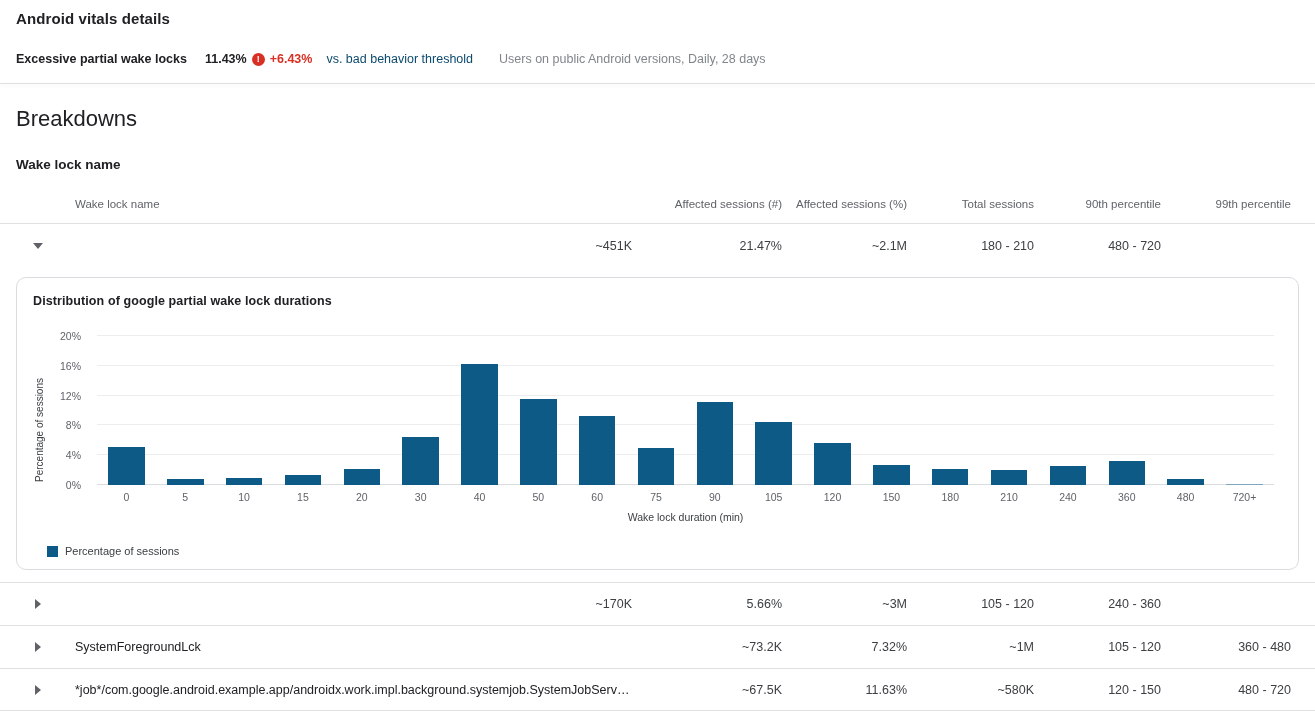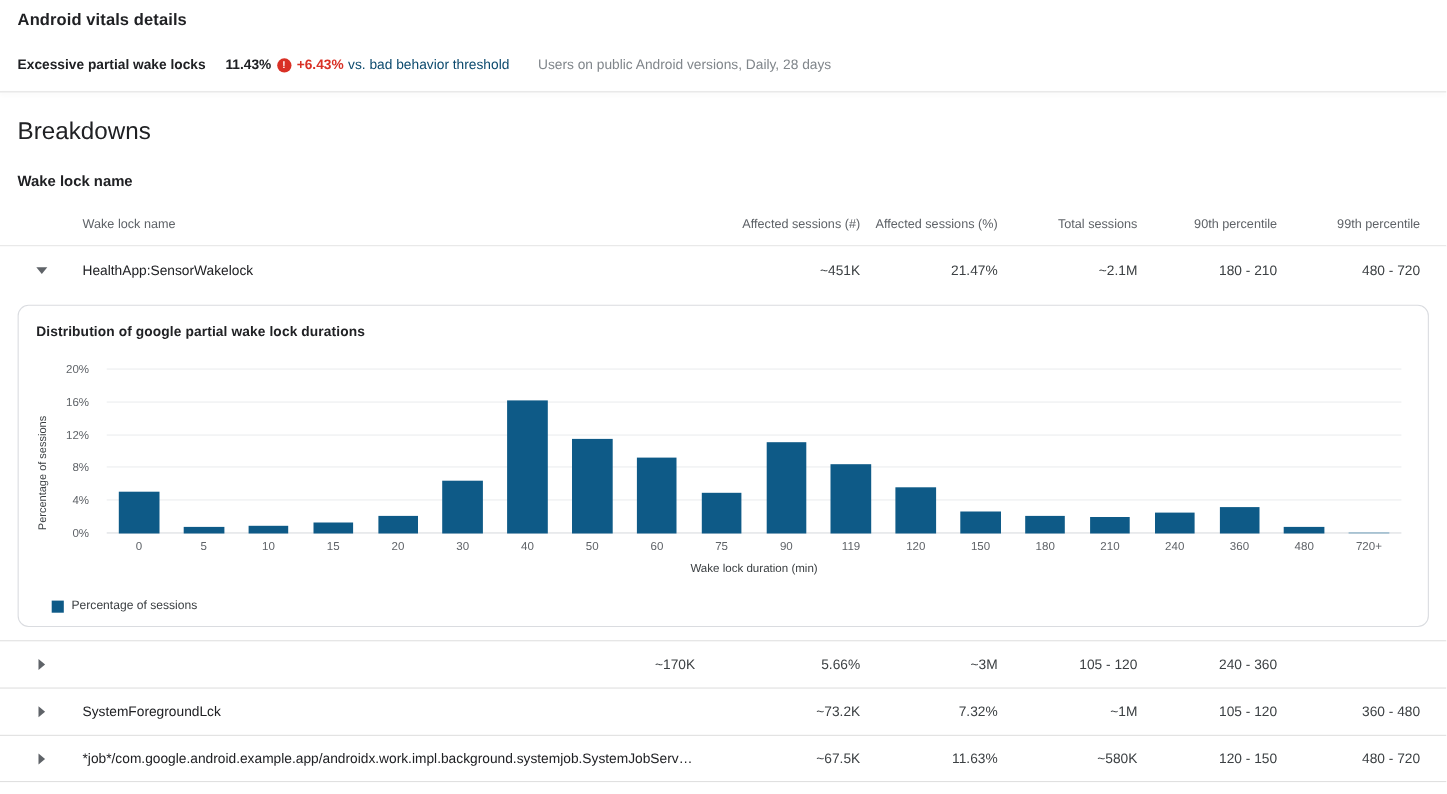--- a/index.html
+++ b/index.html
@@ -7,21 +7,21 @@
     font-family:"Liberation Sans","DejaVu Sans",sans-serif; color:#202124; }
 
   
   .page-title { font-size:15px; font-weight:700; padding:10px 16px 0 16px; letter-spacing:.1px; }
   .metric-row { display:flex; align-items:center; padding:0 16px; height:48px; margin-top:8px; font-size:12.5px; }
   .metric-label { font-weight:700; margin-right:18px;text-align:center; }
   .metric-value { font-weight:700; margin-right:5px; }
   .alert-icon { width:13px; height:13px; border-radius:50%; background:#d93025; color:#fff;
     font-size:9px; font-weight:700; display:inline-flex; align-items:center; justify-content:center;
     margin-right:5px; line-height:1; }
-  .metric-delta { color:#d93025; font-weight:700; margin-right:4px; }
+  .metric-delta { color:#d93025; font-weight:700; margin-right:14px; }
   .metric-suffix { color:#0c4a6e; margin-right:26px; }
   .scope-note { color:#80868b; }
   .header-divider { height:1px; background:#e0e0e0; box-shadow:0 2px 4px rgba(0,0,0,.08); }
 
   
   .breakdowns-title { font-size:22px; font-weight:500; padding:22px 16px 0 16px; }
   .section-title { font-size:13.5px; font-weight:700; padding:25px 16px 0 16px; }
 
   
   .grid-row { display:grid; grid-template-columns:44px minmax(0,1fr) 150px 125px 127px 127px 130px;
@@ -99,21 +99,20 @@
   <div class="th-num">Affected sessions (%)</div>
   <div class="th-num">Total sessions</div>
   <div class="th-num">90th percentile</div>
   <div class="th-num">99th percentile</div>
 </div>
 
 <div class="grid-row trow">
   <button class="arrow-btn">
       <span class="tri-down"></span>
     </button>
-  <div class="cell-name">HealthApp:SensorWakelock</div>
   <div class="cell-num">~451K</div>
   <div class="cell-num">21.47%</div>
   <div class="cell-num">~2.1M</div>
   <div class="cell-num">180 - 210</div>
   <div class="cell-num">480 - 720</div>
 </div>
 
 <div class="chart-card">
   <div class="chart-title">Distribution of google partial wake lock durations</div>
 
@@ -204,21 +203,21 @@
         <div class="x-label">5</div>
         <div class="x-label">10</div>
         <div class="x-label">15</div>
         <div class="x-label">20</div>
         <div class="x-label">30</div>
         <div class="x-label">40</div>
         <div class="x-label">50</div>
         <div class="x-label">60</div>
         <div class="x-label">75</div>
         <div class="x-label">90</div>
-        <div class="x-label">119</div>
+        <div class="x-label">105</div>
         <div class="x-label">120</div>
         <div class="x-label">150</div>
         <div class="x-label">180</div>
         <div class="x-label">210</div>
         <div class="x-label">240</div>
         <div class="x-label">360</div>
         <div class="x-label">480</div>
         <div class="x-label">720+</div>
       </div>
     <div class="x-axis-title">Wake lock duration (min)</div>

